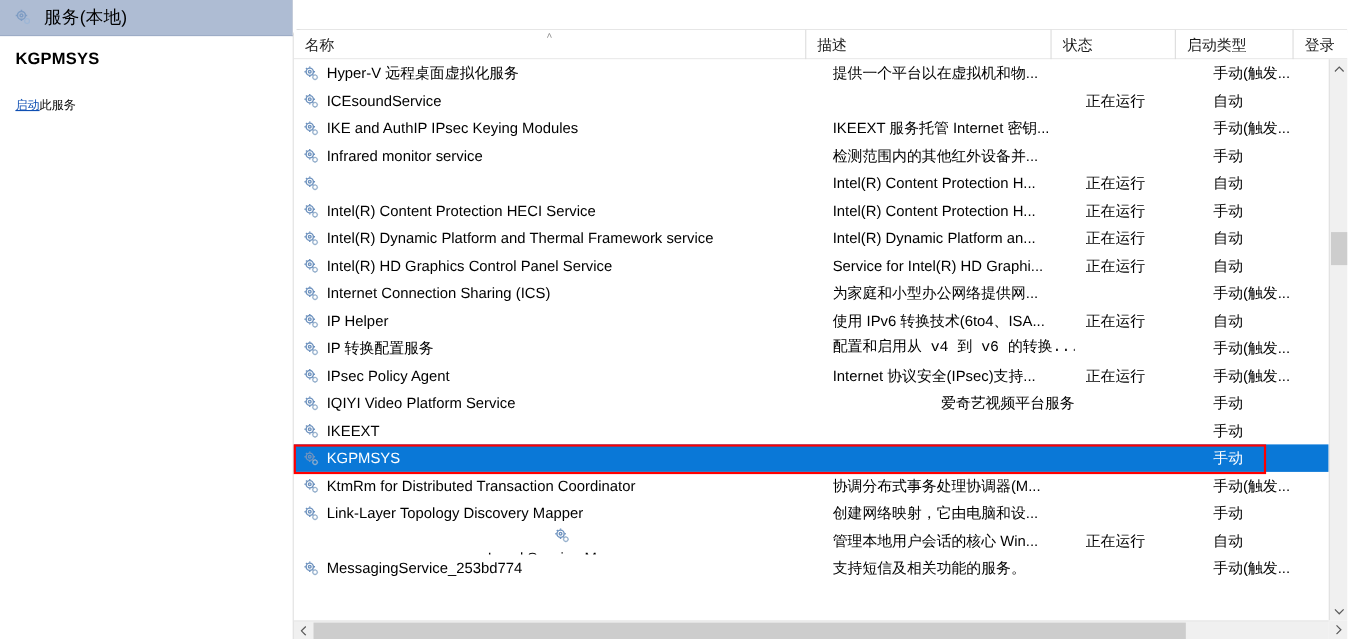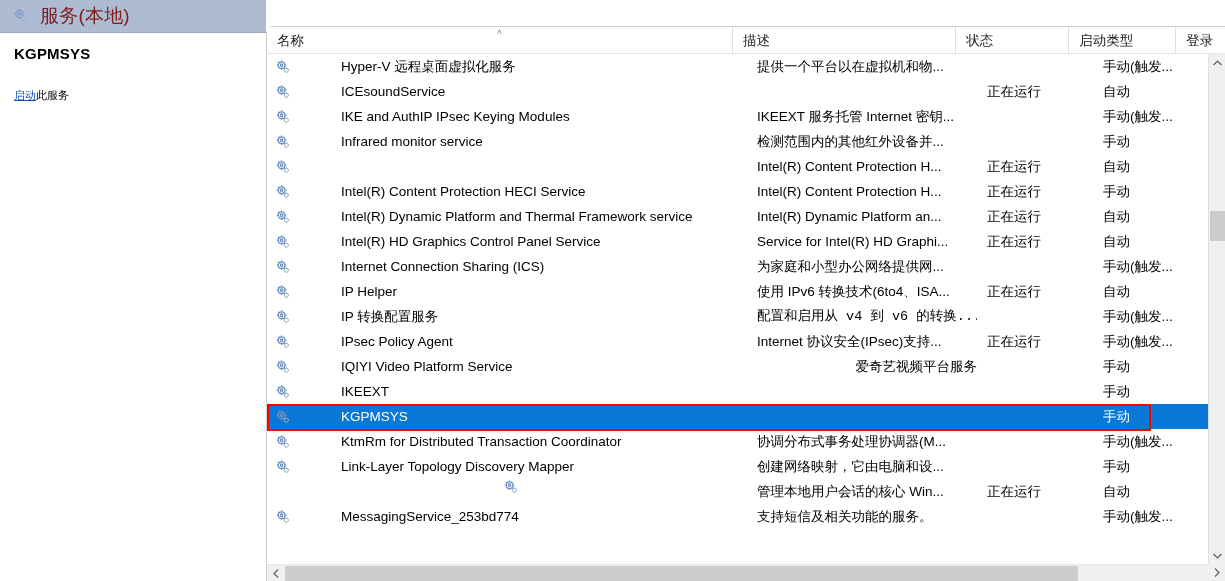--- a/index.html
+++ b/index.html
@@ -20,21 +20,21 @@
     border-right: 1px solid #d6d6d6;
   }
   .console-tab {
     position: absolute; left: 0; top: 0; width: 266px; height: 33px;
     background: #aebcd3;
     display: flex; align-items: center;
     padding-left: 12px;
     border-bottom: 1px solid #9aa9c2;
   }
   .console-tab-icon { width: 18px; height: 18px; position: relative; flex: 0 0 auto; margin-right: 10px; }
-  .console-tab-title { font-size: 19px; color: #7f1d1d; letter-spacing: .2px; }
+  .console-tab-title { font-size: 16px; color: #000000; letter-spacing: .2px; }
 
   .left-body { position: absolute; left: 0; top: 33px; width: 266px; bottom: 0; background: #fff; padding: 12px 14px; }
   .svc-title { font-size: 15px; font-weight: bold; color: #000; margin-bottom: 26px; letter-spacing: .2px; }
   .svc-action { font-size: 11px; color: #000; }
   .svc-action a { color: #0f4fb3; text-decoration: underline; cursor: pointer; }
 
   
   .right-pane {
     position: absolute; left: 266px; top: 26px; right: 0; bottom: 0;
     background: #ffffff;
@@ -75,21 +75,21 @@
     cursor: default;
   }
   .row.selected { background: #0a78d7; color: #ffffff; }
   .cell {
     height: 25px; line-height: 25px;
     font-size: 13.5px;
     padding-left: 10px;
     overflow: hidden; white-space: nowrap;
     flex: 0 0 auto;
   }
-  .cell.name { display: flex; align-items: center; padding-left: 8px; gap: 44px; }
+  .cell.name { display: flex; align-items: center; padding-left: 8px; }
   .name-text { margin-left: 6px; }
   .row.selected .cell { color: #fff; }
 
   
   .gear { width: 16px; height: 16px; position: relative; flex: 0 0 auto; }
   .gear svg { display: block; }
 
   
   .vscroll {
     position: absolute; right: 0; top: 27px; width: 17px; bottom: 17px;

